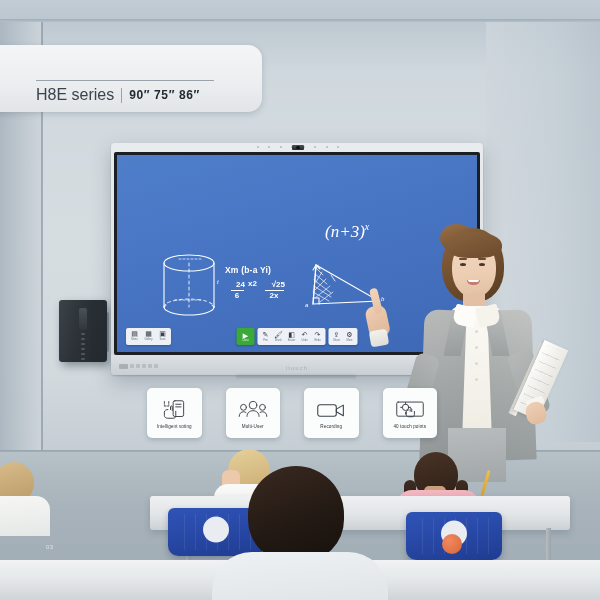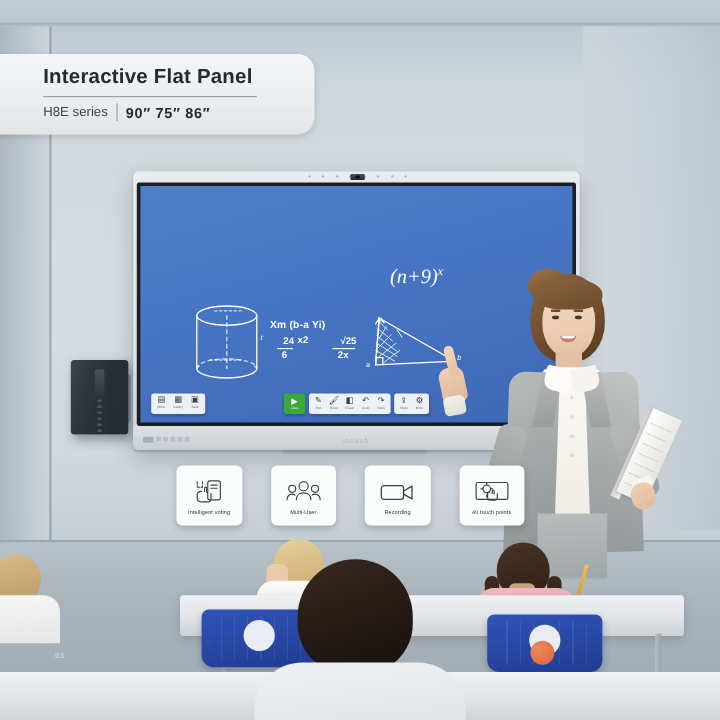--- a/index.html
+++ b/index.html
@@ -53,21 +53,21 @@
   .title-main{
     position:absolute;left:44px;top:9px;
     font-size:17px;font-weight:bold;color:#232b31;letter-spacing:.2px;
     white-space:nowrap;
   }
   .title-rule{
     position:absolute;left:44px;top:35px;width:178px;height:1px;
     background:#9aa3ab;
   }
   .title-sub-wrap{position:absolute;left:44px;top:41px;display:flex;align-items:center;gap:7px;}
-  .title-series{font-size:11px;color:#3a444c;white-space:nowrap;}
+  .title-series{font-size:16px;color:#3a444c;white-space:nowrap;}
   .title-divider{width:1px;height:15px;background:#98a2aa;display:inline-block;}
   .title-sizes{font-size:12px;font-weight:bold;color:#232b31;white-space:nowrap;letter-spacing:.6px;}
 
   
   .speaker{
     position:absolute;left:59px;top:300px;width:48px;height:62px;
     background:linear-gradient(105deg,#3c4349 0%,#2b3136 45%,#23282c 100%);
     border-radius:3px;
     box-shadow:3px 4px 9px rgba(40,50,60,.45);
   }
@@ -470,30 +470,30 @@
 
         <span class="wb-text wb-label" style="left:108px;top:110px;">Xm (b-a Yi)</span>
 
         <div class="frac" style="left:112px;top:126px;width:16px;">
           <span class="num">24</span>
           <span class="bar" style="width:13px;"></span>
           <span class="den">6</span>
         </div>
         <span class="wb-x2" style="left:131px;top:124px;">x2</span>
 
-        <div class="frac" style="left:158px;top:126px;width:22px;">
+        <div class="frac" style="left:146px;top:126px;width:22px;">
           <span class="num">√25</span>
           <span class="bar" style="width:19px;"></span>
           <span class="den">2x</span>
         </div>
 
         <span class="wb-mini" style="left:100px;top:124px;">t</span>
 
         <div class="wb-expo" style="left:208px;top:66px;">
-          <span>(n+9)</span><sup>x</sup>
+          <span>(n+3)</span><sup>x</sup>
         </div>
 
         <span class="wb-mini" style="left:188px;top:147px;">a</span>
         <span class="wb-mini" style="left:264px;top:141px;">b</span>
 
         <div class="wb-lefttools">
           <div class="ti">
             <span class="gl">▤</span>
               <span class="cap">Menu</span>
           </div>
@@ -690,21 +690,20 @@
   <div class="pencil" style="left:484px;top:470px;"></div>
   <div class="ball"></div>
 
   <div class="sB-head"></div>
   <div class="desk-row-2"></div>
   <div class="sB-body"></div>
 
   <div class="pagenum">03</div>
 
   <div class="title-card">
-    <div class="title-main">Interactive Flat  Panel</div>
     <div class="title-rule"></div>
     <div class="title-sub-wrap">
       <span class="title-series">H8E series</span>
       <span class="title-divider"></span>
       <span class="title-sizes">90″ 75″ 86″</span>
     </div>
   </div>
 
 </div>
 

